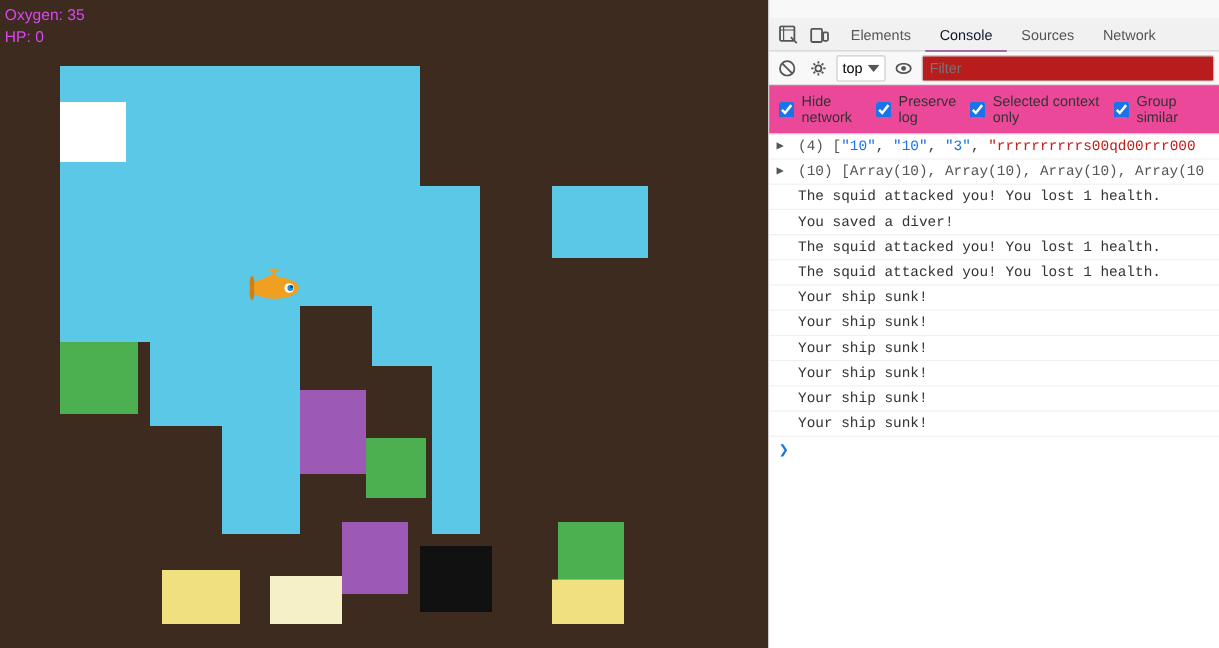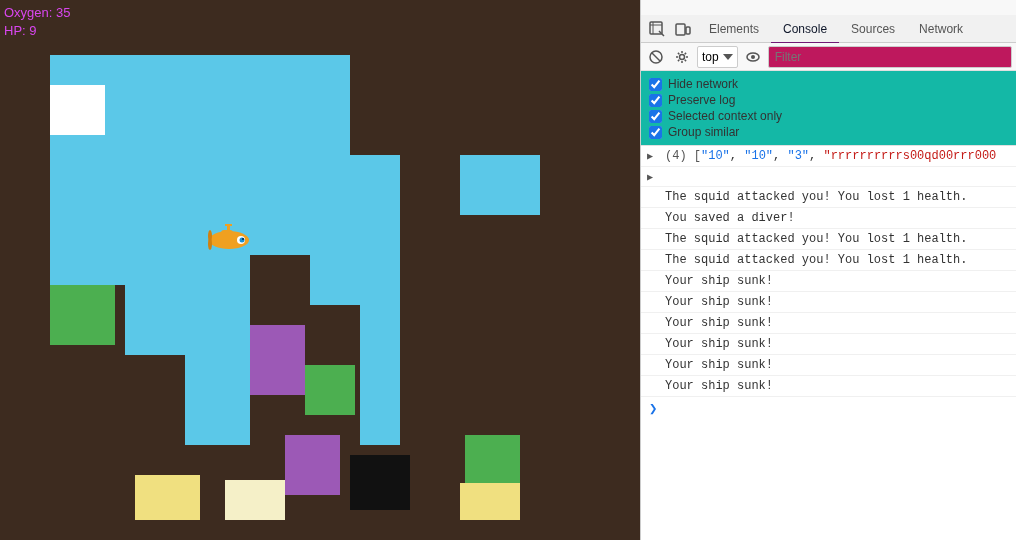--- a/index.html
+++ b/index.html
@@ -161,31 +161,30 @@
       gap: 4px;
     }
 
     #filter-input {
       flex: 1;
       border: 1px solid #ccc;
       border-radius: 2px;
       padding: 2px 6px;
       font-size: 12px;
       height: 22px;
-      background: #be185d;
+      background: #b91c1c;
     }
 
     
     #console-checkboxes {
       display: flex;
-      flex-direction: column;
       gap: 2px;
       padding: 6px 8px;
       border-bottom: 1px solid #e0e0e0;
-      background: #14b8a6;
+      background: #ec4899;
     }
 
     .checkbox-item {
       display: flex;
       align-items: center;
       gap: 6px;
       font-size: 12px;
       color: #333;
       cursor: pointer;
     }
@@ -249,21 +248,21 @@
       font-size: 14px;
       cursor: text;
     }
   </style>
 </head>
 <body>
 
 <div id="game-panel">
   <div id="game-stats">
     <div>Oxygen: 35</div>
-    <div>HP: 9</div>
+    <div>HP: 0</div>
   </div>
 
   <div id="game-canvas">
     <div class="game-scene">
 
       <div class="water-bg" style="left:0; top:0; width:490px; height:390px;"></div>
 
       <div class="block" style="left:0; top:30px; width:55px; height:50px; background:#ffffff;"></div>
 
       <div class="brown-block" style="left:0; top:390px; width:490px; height:70px;"></div>
@@ -409,20 +408,21 @@
 
   <div id="console-output">
 
     <div class="console-line array-line">
       <span class="expand-arrow">▶</span>
       <span class="array-count">(4) [</span><span class="array-blue">"10"</span><span>, </span><span class="array-blue">"10"</span><span>, </span><span class="array-blue">"3"</span><span>, </span><span class="array-red">"rrrrrrrrrrs00qd00rrr000</span>
     </div>
 
     <div class="console-line array-line">
       <span class="expand-arrow">▶</span>
+      <span class="array-count">(10) [Array(10), Array(10), Array(10), Array(10</span>
     </div>
 
     <div class="console-line">
       <span>The squid attacked you! You lost 1 health.</span>
     </div>
     <div class="console-line">
       <span>You saved a diver!</span>
     </div>
     <div class="console-line">
       <span>The squid attacked you! You lost 1 health.</span>

